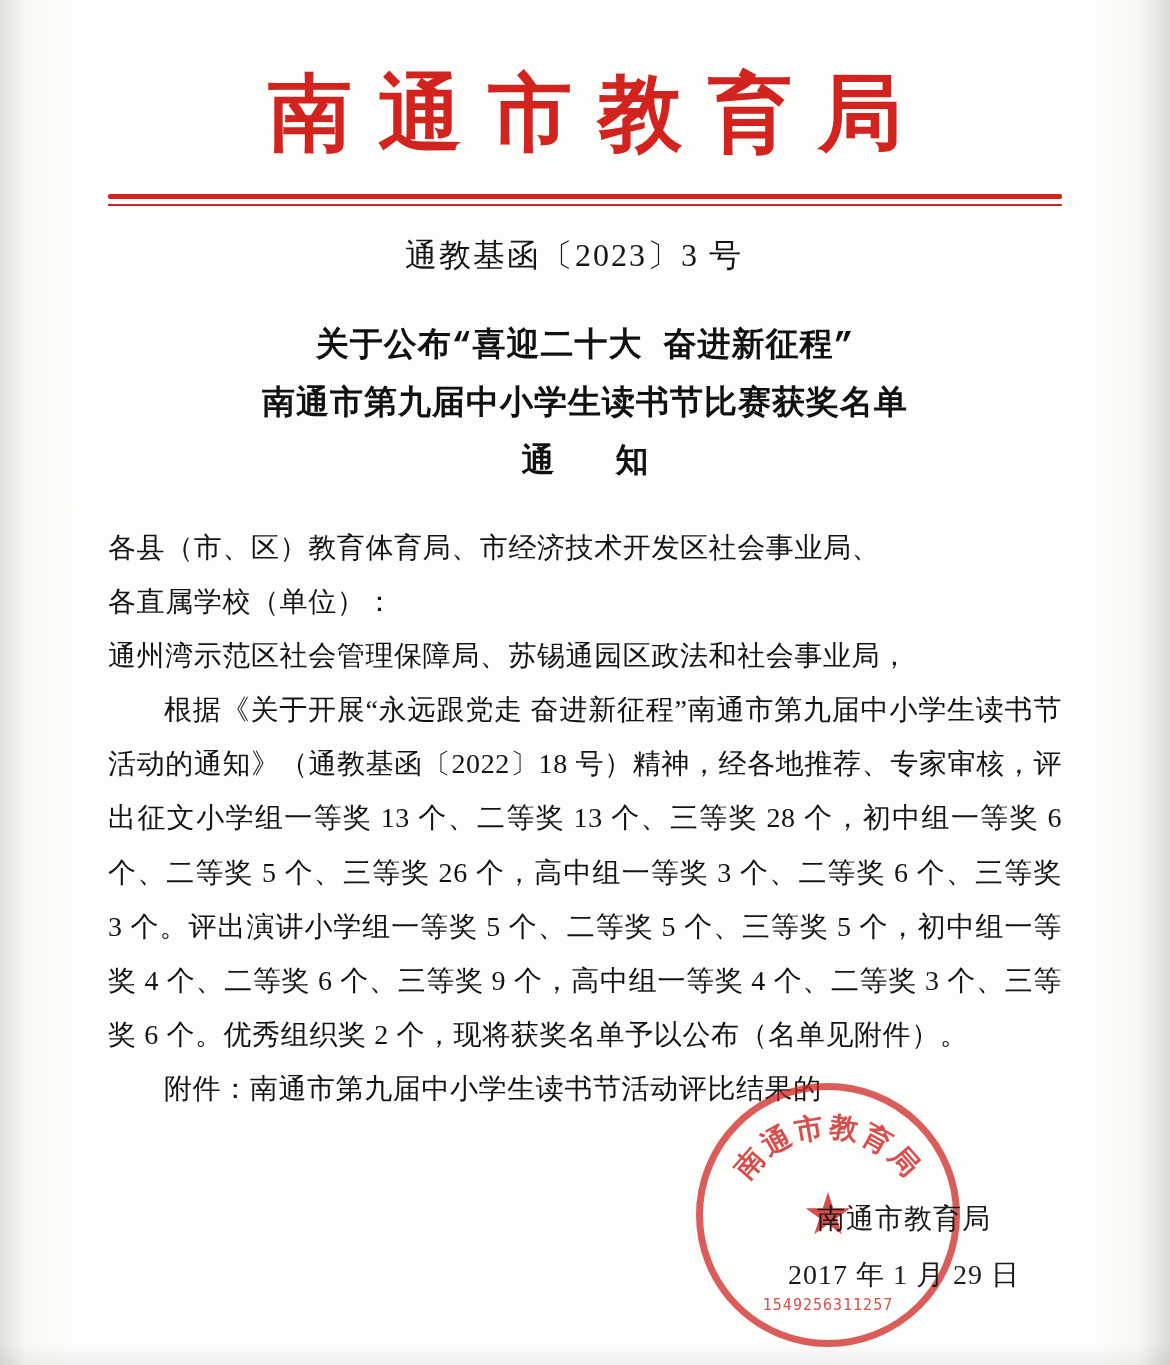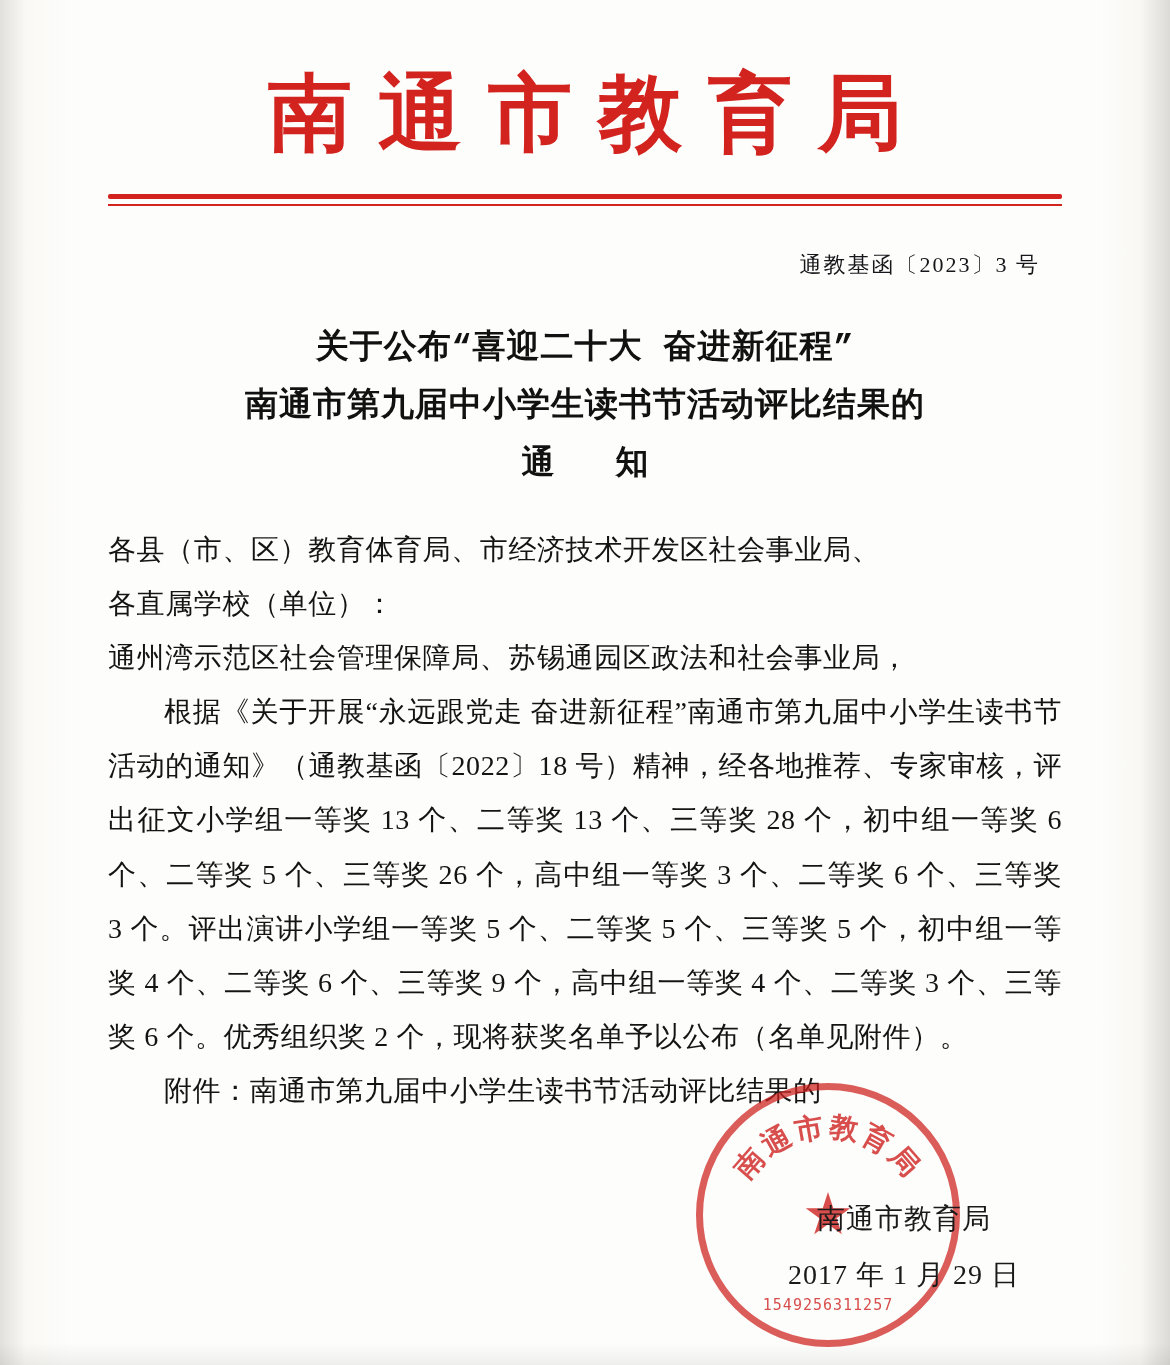--- a/index.html
+++ b/index.html
@@ -46,23 +46,23 @@
     background: #d2231f;
     border-radius: 2px;
   }
   .rule-thin {
     height: 2px;
     background: #d2231f;
     margin-top: 5px;
   }
   
   .doc-number {
-    margin-top: 44px;
-    text-align: right;
-    font-size: 22px;
+    margin-top: 28px;
+    text-align: center;
+    font-size: 32px;
     letter-spacing: 2px;
     padding-right: 22px;
     color: #16161a;
   }
   
   .doc-title {
     margin-top: 40px;
     text-align: center;
     font-family: Liberation Mono, monospace;
     font-weight: bold;
@@ -177,21 +177,21 @@
     <div class="rule-wrap">
       <div class="rule-thick"></div>
       <div class="rule-thin"></div>
     </div>
   </div>
 
   <div class="doc-number">通教基函〔2023〕3 号</div>
 
   <div class="doc-title">
     <div class="line1">关于公布“喜迎二十大 奋进新征程”</div>
-    <div class="line2">南通市第九届中小学生读书节活动评比结果的</div>
+    <div class="line2">南通市第九届中小学生读书节比赛获奖名单</div>
     <div class="line3">通　知</div>
   </div>
 
   <div class="body-text">
     <p>各县（市、区）教育体育局、市经济技术开发区社会事业局、</p>
     <p>各直属学校（单位）：</p>
     <p>通州湾示范区社会管理保障局、苏锡通园区政法和社会事业局，</p>
     <p class="indent2">根据《关于开展“永远跟党走 奋进新征程”南通市第九届中小学生读书节活动的通知》（通教基函〔2022〕18 号）精神，经各地推荐、专家审核，评出征文小学组一等奖 13 个、二等奖 13 个、三等奖 28 个，初中组一等奖 6 个、二等奖 5 个、三等奖 26 个，高中组一等奖 3 个、二等奖 6 个、三等奖 3 个。评出演讲小学组一等奖 5 个、二等奖 5 个、三等奖 5 个，初中组一等奖 4 个、二等奖 6 个、三等奖 9 个，高中组一等奖 4 个、二等奖 3 个、三等奖 6 个。优秀组织奖 2 个，现将获奖名单予以公布（名单见附件）。</p>
     <p class="indent2">附件：南通市第九届中小学生读书节活动评比结果的</p>
   </div>

